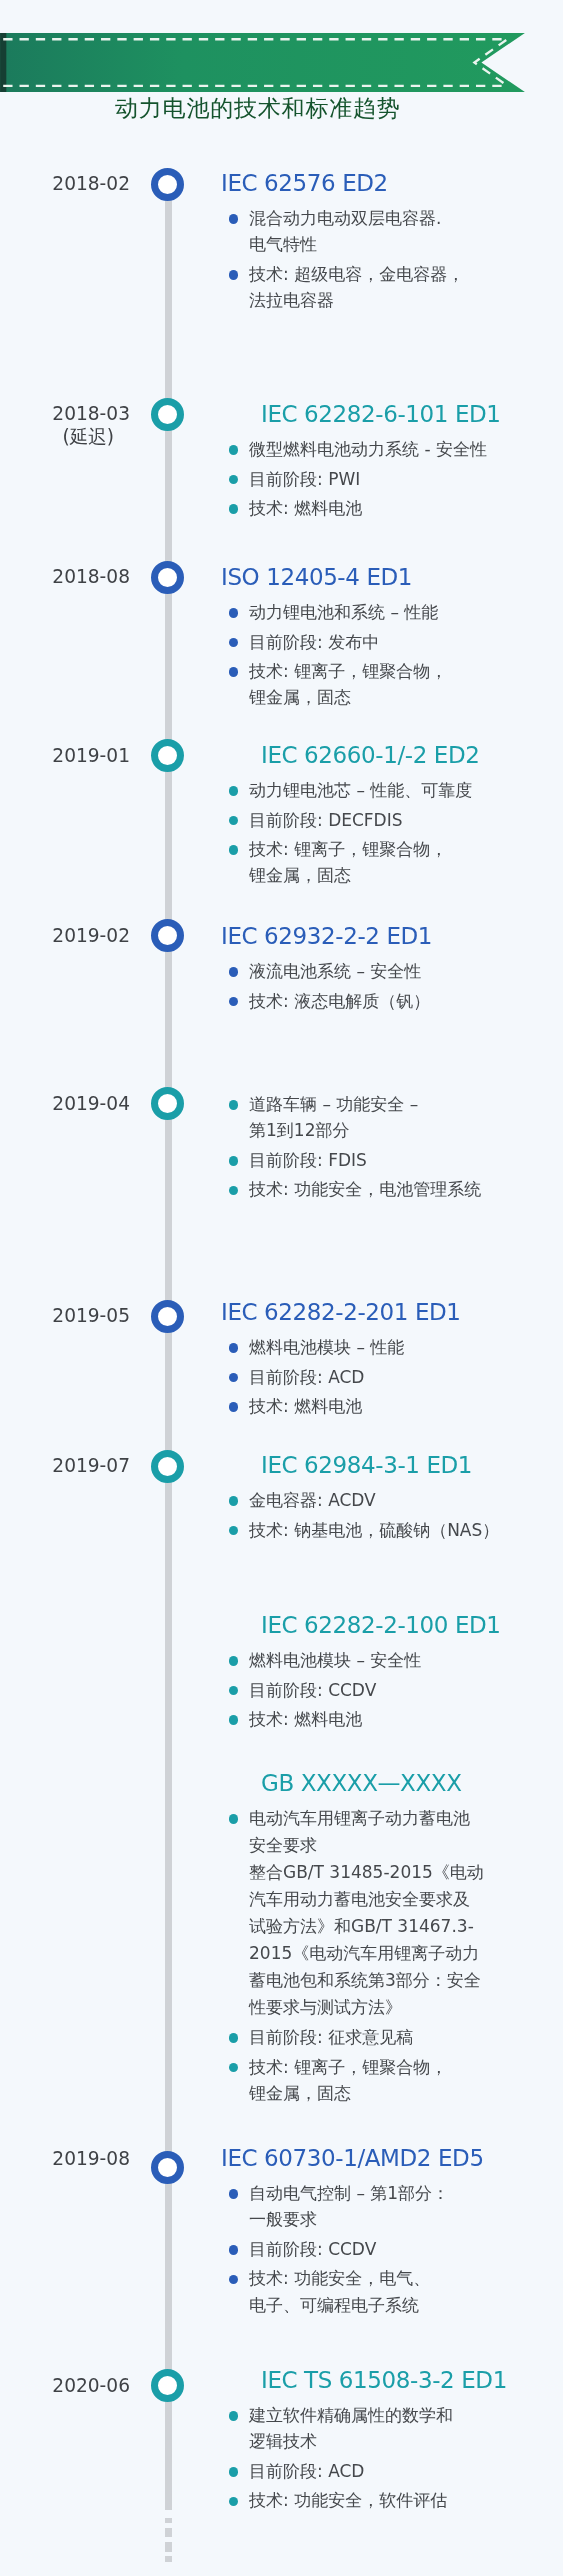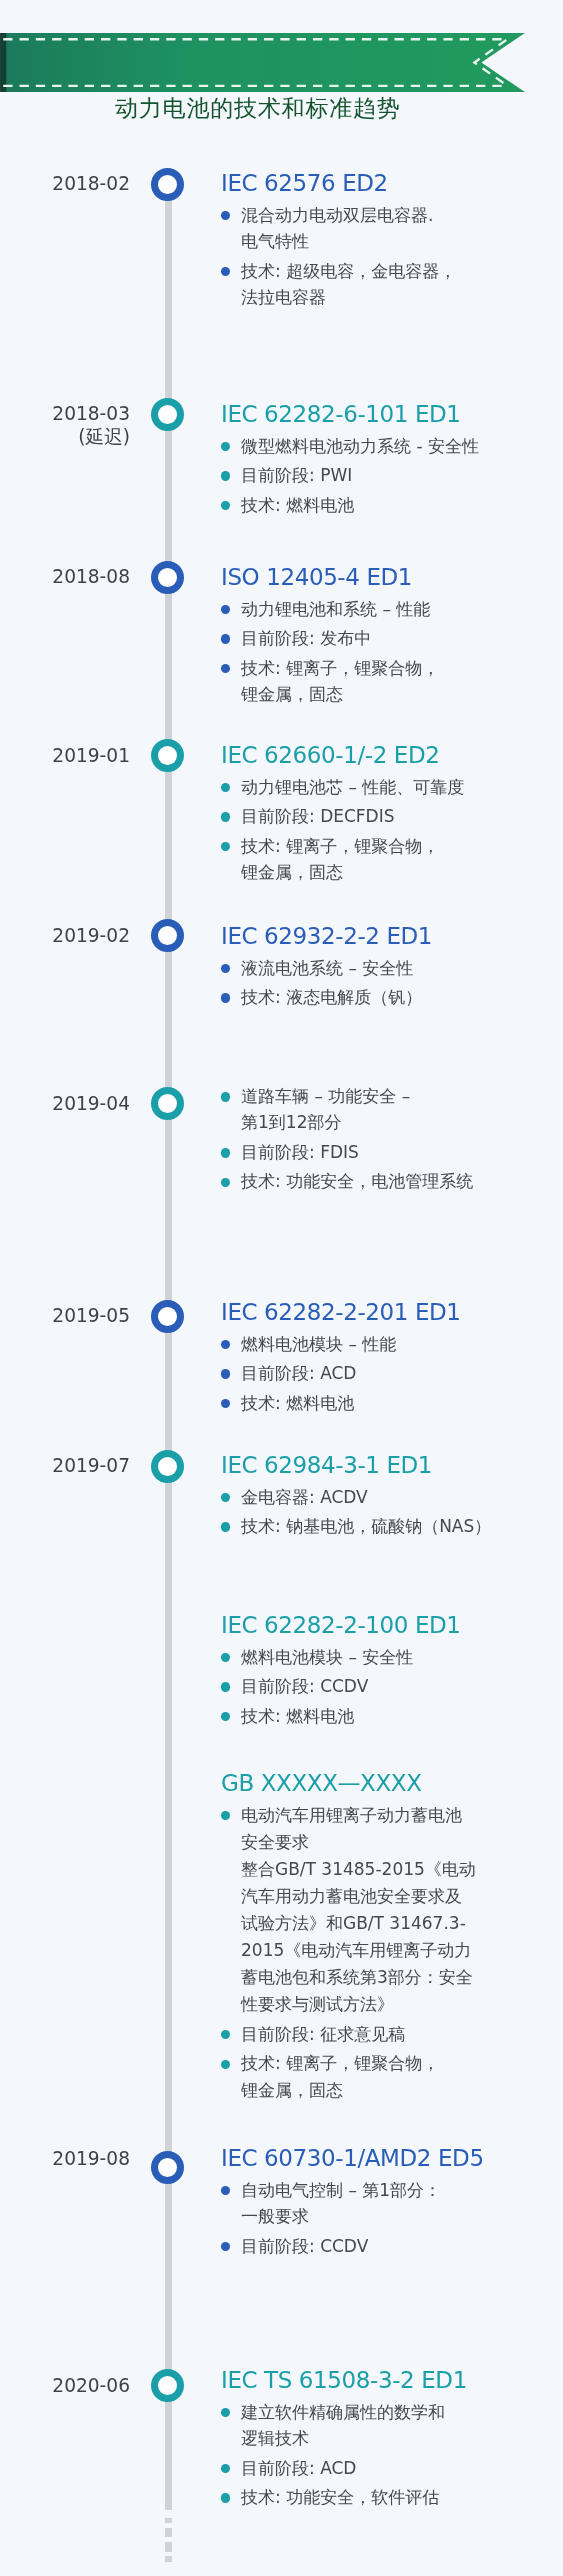--- a/index.html
+++ b/index.html
@@ -28,28 +28,28 @@
   .node {
     position: absolute; width: 33px; height: 33px; border-radius: 50%;
     box-sizing: border-box; border: 7.8px solid #2a5db8; background: #ffffff;
     left: 151px;
   }
   .node.teal { border-color: #1a9ea8; }
   .date {
     position: absolute; left: 31px; width: 99px; text-align: right;
     font-size: 18.6px; color: #3f4246; line-height: 23px;
   }
-  .date .sub { display: block; text-align: right; padding-left: 15.5px; }
+  .date .sub { display: block; text-align: center; padding-left: 15.5px; }
   .entry { position: absolute; left: 221px; width: 334px; }
   .entry-title {
     font-size: 23px; line-height: 28px; color: #2a5db8; letter-spacing: -0.4px;
     margin: 0 0 4.7px 0;
   }
-  .entry.teal .entry-title { color: #1a9ea8; }
-  .bullets { list-style: none; margin: 0; padding: 0; }
+  .entry.teal .entry-title { color: #1a9ea8; margin-left: 40px; }
+  .bullets { list-style: none; margin: 8px; padding: 0; }
   .bullets li {
     position: relative; padding-left: 20px; font-size: 17px; line-height: 26.4px;
     color: #45484c; margin-bottom: 3.1px; white-space: pre-line;
   }
   .bullets li::before {
     content: ""; position: absolute; left: 0; top: 9.3px; width: 9.3px; height: 9.3px;
     border-radius: 50%; background: #2a5db8;
   }
   .entry.teal .bullets li::before { background: #1a9ea8; }
 </style>
@@ -215,20 +215,22 @@
 <div class="date" style="top:2147px">
   <span>2019-08</span>
 </div>
 <div class="node" style="top:2151px"></div>
 <div class="entry" style="top:2144px">
   <div class="entry-title">IEC 60730-1/AMD2 ED5</div>
   <ul class="bullets">
     <li>自动电气控制 – 第1部分：
 一般要求</li>
     <li>目前阶段: CCDV</li>
+    <li>技术: 功能安全，电气、
+        电子、可编程电子系统</li>
   </ul>
 </div>
 
 <div class="date" style="top:2374px">
   <span>2020-06</span>
 </div>
 <div class="node teal" style="top:2369px"></div>
 <div class="entry teal" style="top:2366px">
   <div class="entry-title">IEC TS 61508-3-2 ED1</div>
   <ul class="bullets">

